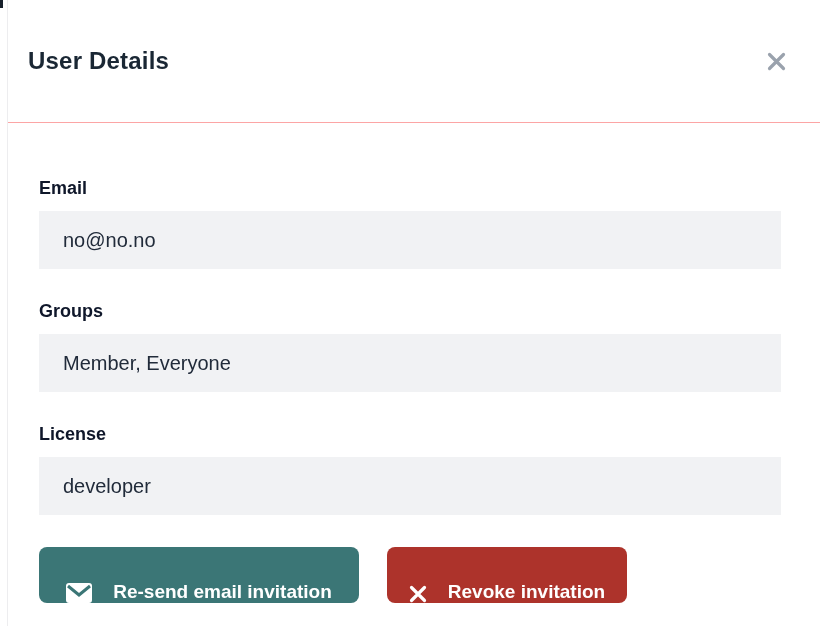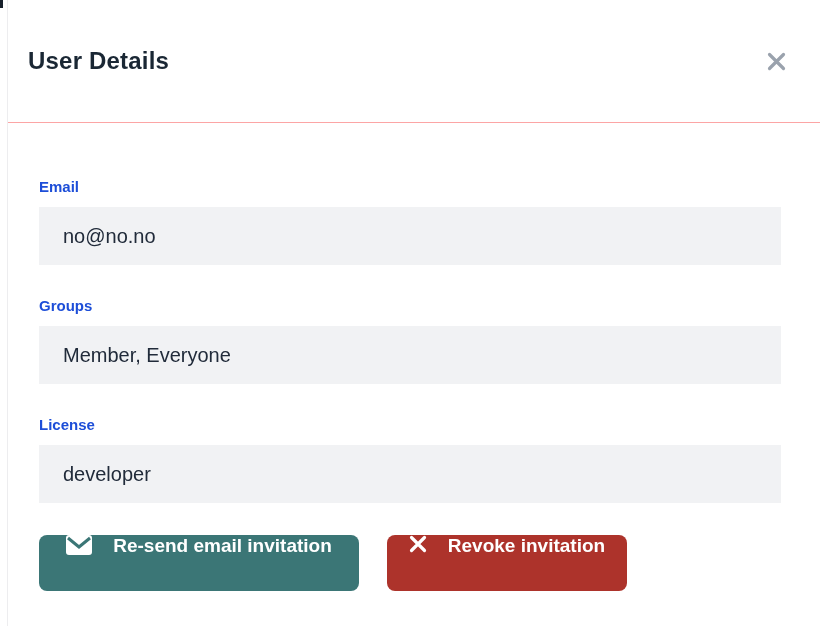--- a/index.html
+++ b/index.html
@@ -41,23 +41,23 @@
     padding: 2px;
     cursor: pointer;
     line-height: 0;
   }
   .modal-body {
     padding: 55px 39px 0 31px;
   }
   .field-group { margin-bottom: 32px; }
   .field-label {
     display: block;
-    font-size: 15px;
+    font-size: 18px;
     font-weight: 700;
-    color: #1d4ed8;
+    color: #0f172a;
     margin-bottom: 12px;
   }
   .field-input {
     display: block;
     width: 100%;
     height: 58px;
     background: #f1f2f4;
     border: none;
     border-radius: 0;
     font-size: 20px;
@@ -73,21 +73,21 @@
   }
   .btn {
     height: 56px;
     border: none;
     border-radius: 8px;
     color: #ffffff;
     font-size: 19px;
     font-weight: 600;
     font-family: "Liberation Sans", sans-serif;
     display: flex;
-    align-items: flex-start;
+    align-items: flex-end;
     justify-content: center;
     gap: 21px;
     cursor: pointer;
     white-space: nowrap;
   }
   .btn-resend { background: #3b7676; width: 320px; }
   .btn-revoke { background: #ad332b; width: 240px; }
   .btn .icn { flex: 0 0 auto; line-height: 0; }
 </style>
 </head>

